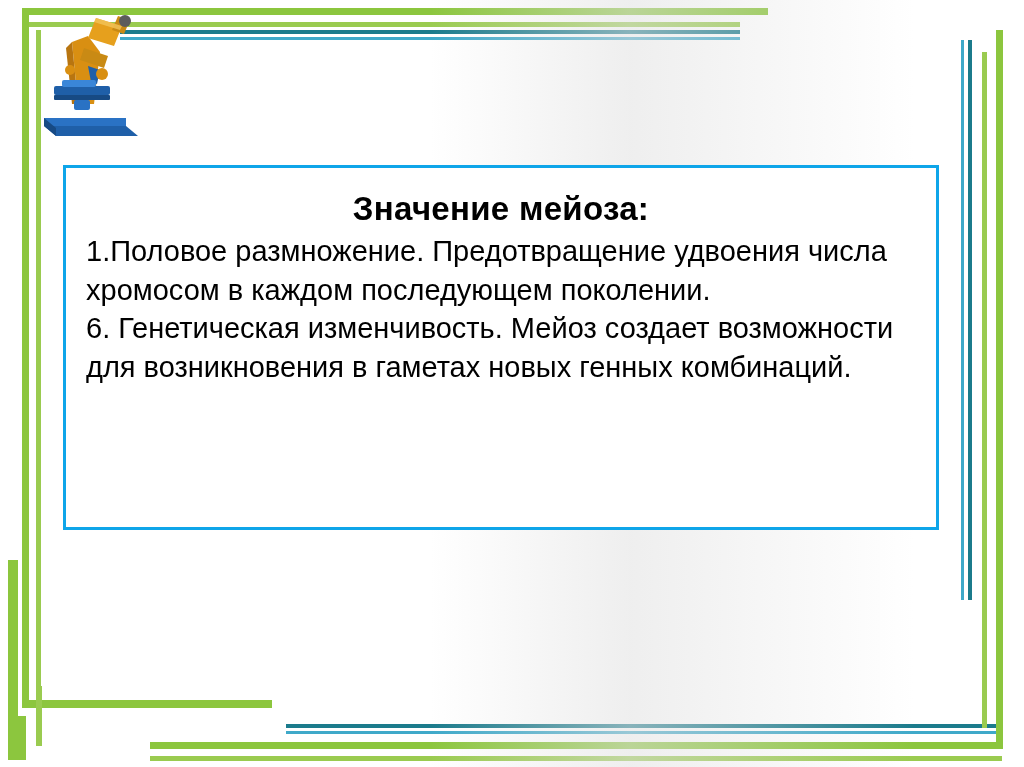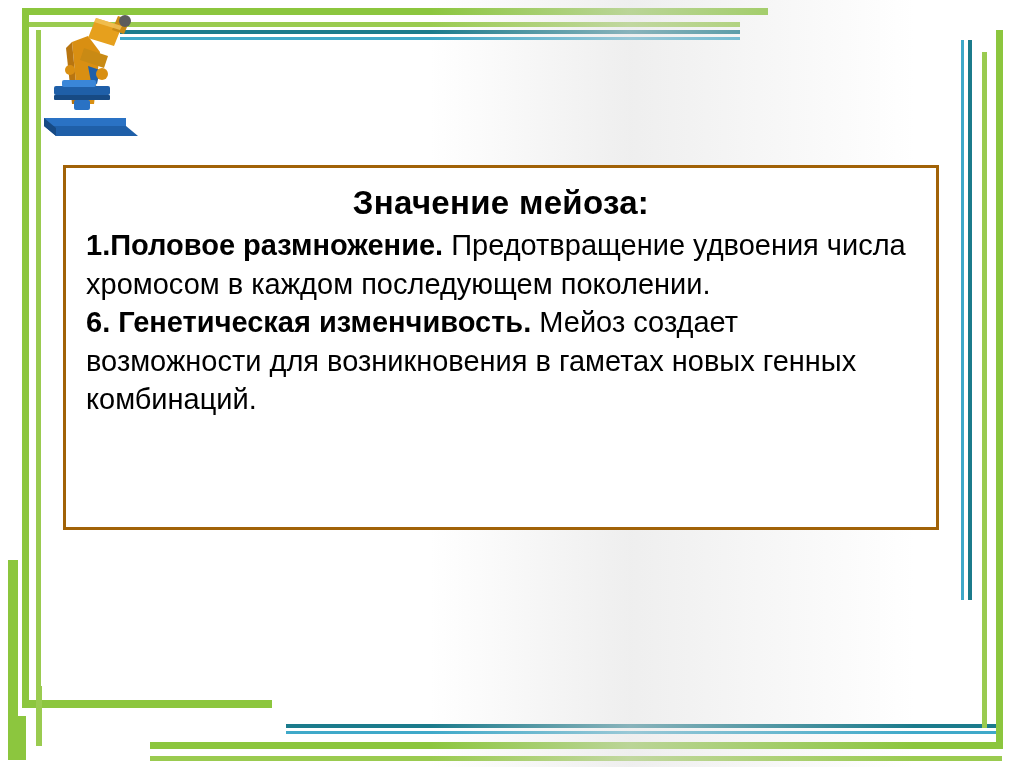--- a/index.html
+++ b/index.html
@@ -62,42 +62,42 @@
     position: absolute;
     left: 26px; top: 8px;
     width: 130px; height: 135px;
   }
 
   
   .content-box {
     position: absolute;
     left: 63px; top: 165px;
     width: 876px; height: 365px;
-    border: 3px solid #a16207;
+    border: 3px solid #0ea5e9;
     background: #ffffff;
     box-sizing: border-box;
-    padding: 14px 18px 0 18px;
+    padding: 20px 18px 0 18px;
   }
   .title {
     text-align: center;
     font-size: 33px;
     font-weight: bold;
     color: #000000;
     letter-spacing: 0.3px;
     margin: 2px 0 4px 0;
     line-height: 1.15;
   }
   .body-text {
     font-size: 29px;
     color: #000000;
     line-height: 1.33;
     margin: 0;
     padding: 0 2px;
   }
-  .body-text b { font-weight: bold; text-align: center; }
+  .body-text b { font-weight: normal; text-align: center; }
   .para { margin: 0 0 0 0; }
 </style>
 </head>
 <body>
 
 <div id="slide">
 
   <div class="line top-green-1"></div>
   <div class="line top-green-2"></div>
   <div class="line top-teal-1"></div>

